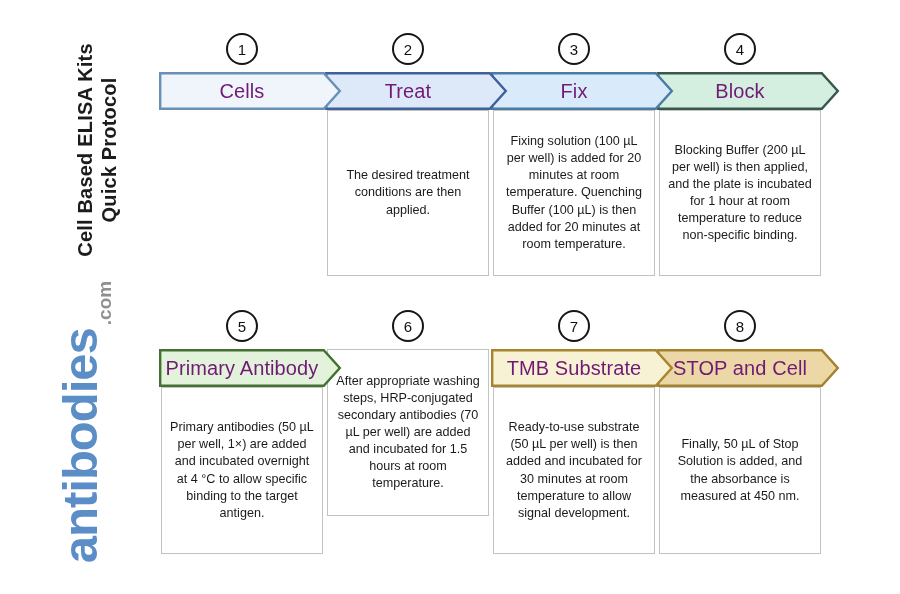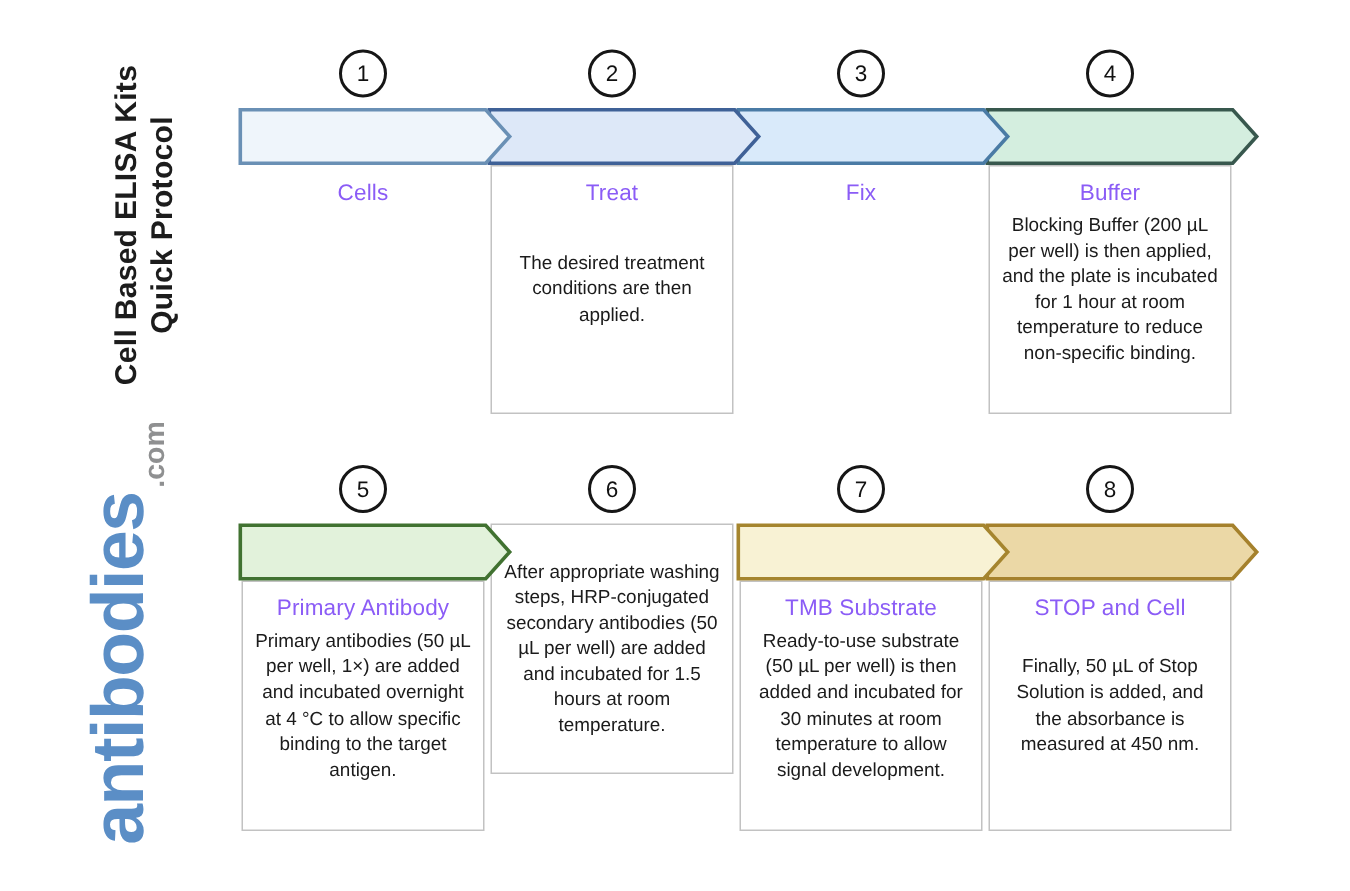--- a/index.html
+++ b/index.html
@@ -40,21 +40,21 @@
     border:2.5px solid #161616; border-radius:50%; background:#ffffff;
     display:flex; align-items:center; justify-content:center;
     font-size:15px; color:#111;
   }
 
   .banner { position:relative; height:38px; }
   .banner svg { position:absolute; left:0; top:0; display:block; overflow:visible; }
   .banner-label {
     position:absolute; left:0; top:0; width:166px; height:38px;
     display:flex; align-items:center; justify-content:center;
-    font-size:15px; color:#8b5cf6; letter-spacing:0.1px;margin-top:37px;
+    font-size:20px; color:#701a75; letter-spacing:0.1px;
   }
 
   .desc-box {
     box-sizing:border-box; margin:0 2px; height:166px;
     border:1.6px solid #c2c2c2; background:#ffffff;
     display:flex; align-items:center; justify-content:center;
     text-align:center; padding:6px 8px;
     font-size:12.6px; line-height:1.36; color:#1b1b1b;
   }
   .row-2 .desc-box { height:167px; }
@@ -105,31 +105,34 @@
     <div class="step-col">
       <div class="circle">
           <span>3</span>
         </div>
       <div class="banner">
         <svg width="182" height="38" viewBox="0 0 182 38">
             <path d="M1.2 1.2 H164.8 L180.8 19 L164.8 36.8 H1.2 Z" stroke-width="2.4" stroke-linejoin="miter" fill="#d9eafa" stroke="#4a7ba5"></path>
           </svg>
         <div class="banner-label">Fix</div>
       </div>
+      <div class="desc-box">
+          <span>Fixing solution (100 µL per well) is added for 20 minutes at room temperature. Quenching Buffer (100 µL) is then added for 20 minutes at room temperature.</span>
+        </div>
     </div>
 
     <div class="step-col">
       <div class="circle">
           <span>4</span>
         </div>
       <div class="banner">
         <svg width="182" height="38" viewBox="0 0 182 38">
             <path d="M1.2 1.2 H164.8 L180.8 19 L164.8 36.8 H1.2 Z" stroke-width="2.4" stroke-linejoin="miter" fill="#d4eedf" stroke="#38584e"></path>
           </svg>
-        <div class="banner-label">Buffer</div>
+        <div class="banner-label">Block</div>
       </div>
       <div class="desc-box">
           <span>Blocking Buffer (200 µL per well) is then applied, and the plate is incubated for 1 hour at room temperature to reduce non-specific binding.</span>
         </div>
     </div>
 
   </div>
 
   <div class="row row-2">
 
@@ -146,21 +149,21 @@
       <div class="desc-box">
           <span>Primary antibodies (50 µL per well, 1×) are added and incubated overnight at 4 °C to allow specific binding to the target antigen.</span>
         </div>
     </div>
 
     <div class="step-col">
       <div class="circle">
           <span>6</span>
         </div>
       <div class="desc-box">
-          <span>After appropriate washing steps, HRP-conjugated secondary antibodies (50 µL per well) are added and incubated for 1.5 hours at room temperature.</span>
+          <span>After appropriate washing steps, HRP-conjugated secondary antibodies (70 µL per well) are added and incubated for 1.5 hours at room temperature.</span>
         </div>
     </div>
 
     <div class="step-col">
       <div class="circle">
           <span>7</span>
         </div>
       <div class="banner">
         <svg width="182" height="38" viewBox="0 0 182 38">
             <path d="M1.2 1.2 H164.8 L180.8 19 L164.8 36.8 H1.2 Z" stroke-width="2.4" stroke-linejoin="miter" fill="#f8f2d4" stroke="#a5852e"></path>

